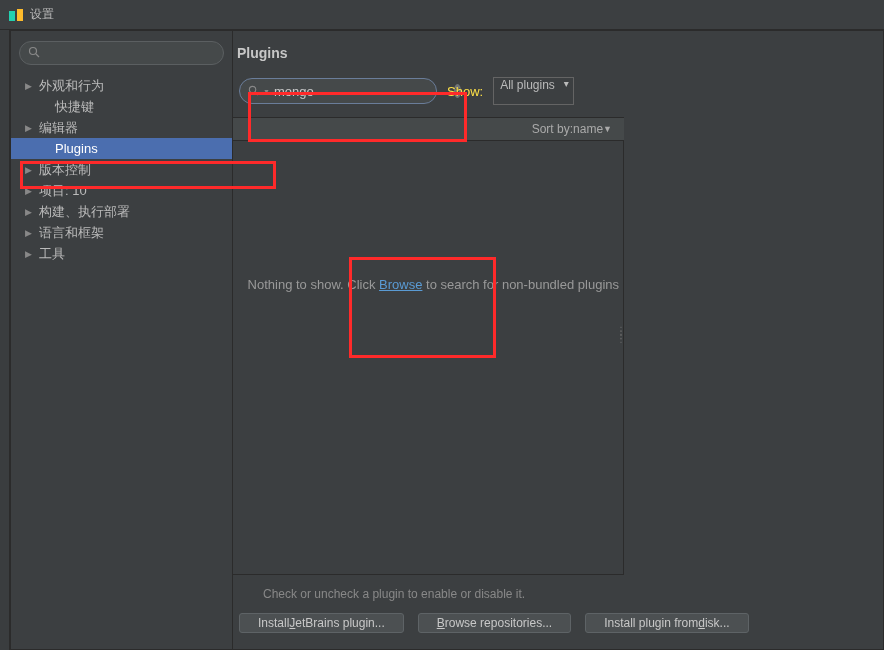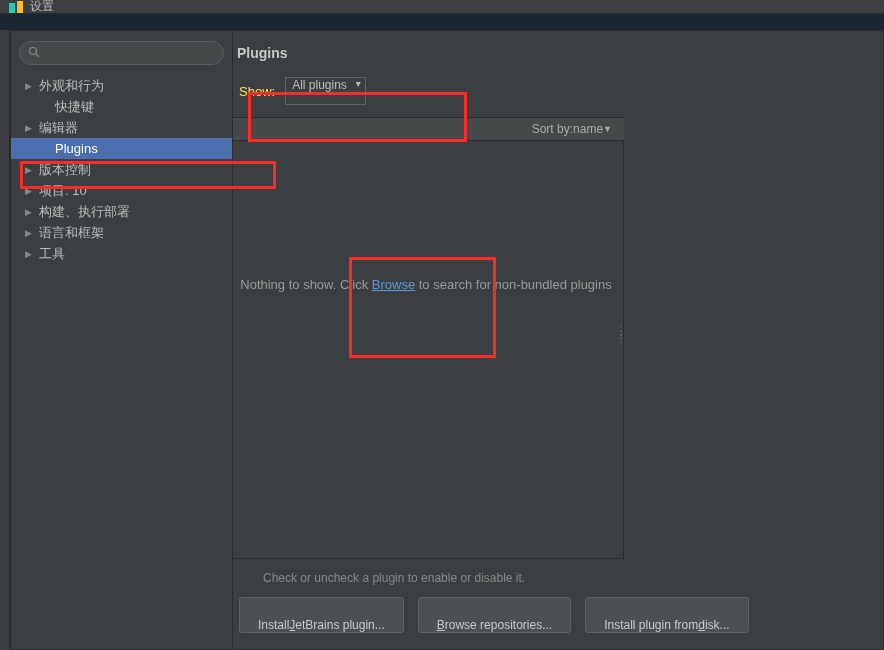--- a/index.html
+++ b/index.html
@@ -9,21 +9,21 @@
       font-family: "Segoe UI", Arial, sans-serif;
     }
     body {
       background: #1a2632;
       width: 884px;
       height: 650px;
       overflow: hidden;
       position: relative;
     }
     .titlebar {
-      height: 14px;
+      height: 30px;
       background: #3c3f41;
       border-bottom: 1px solid #2b2b2b;
       display: flex;
       align-items: center;
       padding-left: 8px;
       gap: 6px;
     }
     .titlebar-icon {
       width: 16px;
       height: 16px;
@@ -209,21 +209,21 @@
       position: relative;
       width: 391px;
       border-right: 1px solid #2b2b2b;
       border-bottom: 1px solid #2b2b2b;
     }
     .empty-text {
       position: absolute;
       left: 0;
       right: 4px;
       top: 136px;
-      text-align: center;
+      text-align: right;
       color: #999;
       font-size: 13px;
     }
     .empty-text a {
       color: #5a9bd4;
       text-decoration: underline;
       cursor: pointer;
     }
     .drag-handle {
       position: absolute;
@@ -243,26 +243,26 @@
     .button-row {
       display: flex;
       gap: 14px;
       padding: 0 6px 16px;
     }
     .btn {
       background: #4c5052;
       border: 1px solid #5e6366;
       color: #c8c8c8;
       font-size: 12px;
-      height: 36px;
+      height: 20px;
       padding: 0 18px;
       border-radius: 3px;
       cursor: pointer;
       display: flex;
-      align-items: flex-end;
+      align-items: center;
     }
     .btn .underline {
       text-decoration: underline;
     }
     .red-box {
       position: absolute;
       border: 3px solid #ff2a2a;
       pointer-events: none;
     }
     .rb1 { left: 248px; top: 92px; width: 219px; height: 50px; }
@@ -337,20 +337,31 @@
             <span class="tree-arrow">▶</span>
             <span>工具</span>
           </div>
         </div>
     </div>
 
     <div class="rightpane">
       <div class="rightpane-title">Plugins</div>
 
       <div class="search-row">
+        <div class="plugin-search">
+          <span class="plugin-search-icon">
+            <svg width="11" height="11" viewBox="0 0 12 12">
+                <circle cx="5" cy="5" r="3.5" stroke="#888" stroke-width="1.2" fill="none"></circle>
+                <line x1="8" y1="8" x2="11" y2="11" stroke="#888" stroke-width="1.2"></line>
+              </svg>
+          </span>
+          <span class="plugin-search-dropdown">▼</span>
+          <input class="plugin-search-input" value="mongo" style="">
+          <span class="plugin-search-clear">✕</span>
+        </div>
         <span class="show-label">Show:</span>
         <div class="show-select">
           <span>All plugins</span>
         </div>
       </div>
 
       <div class="sortbar">
         <span>Sort by:</span>
         <span>name</span>
         <span style="font-size:9px;">▼</span>

